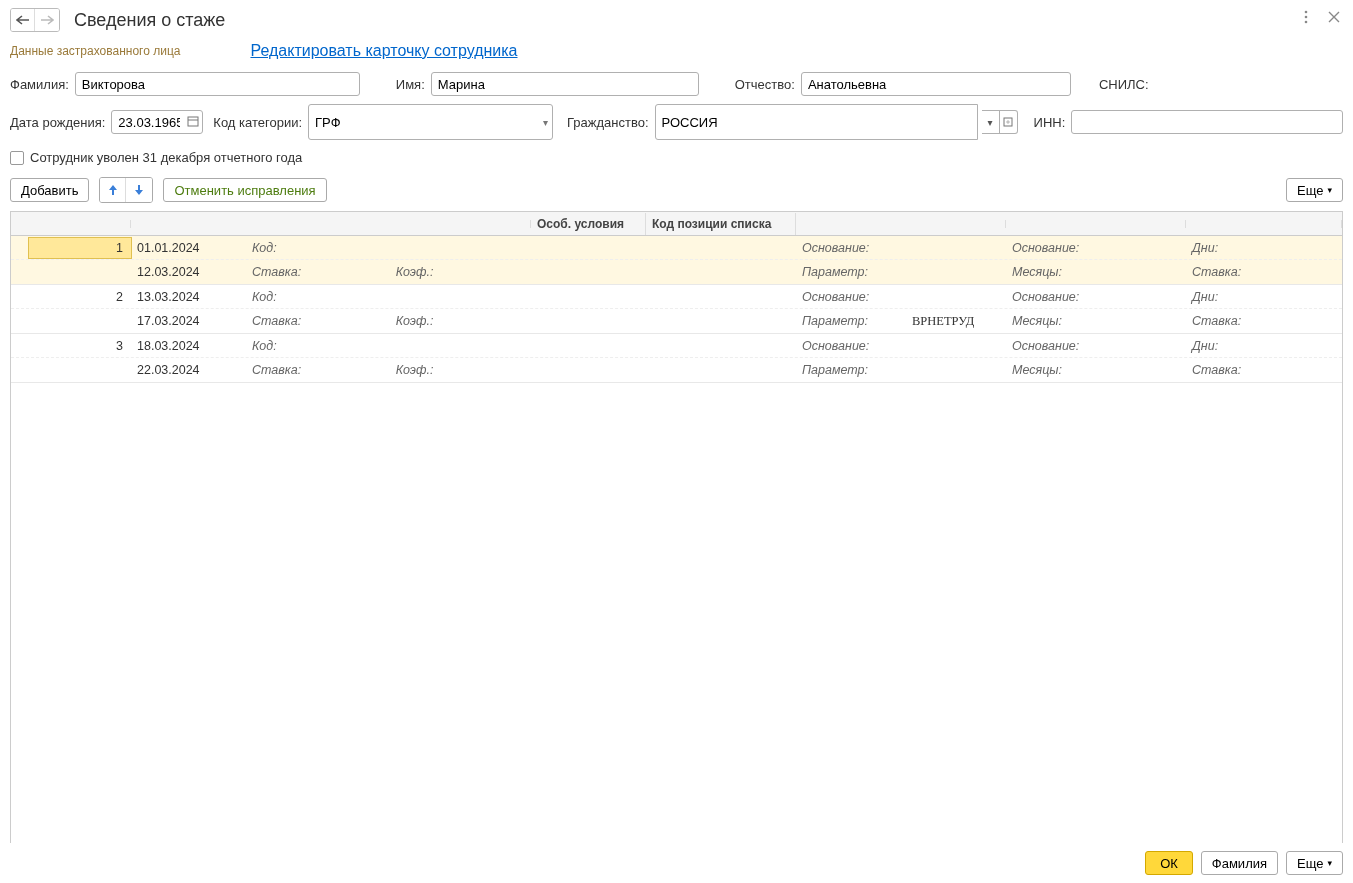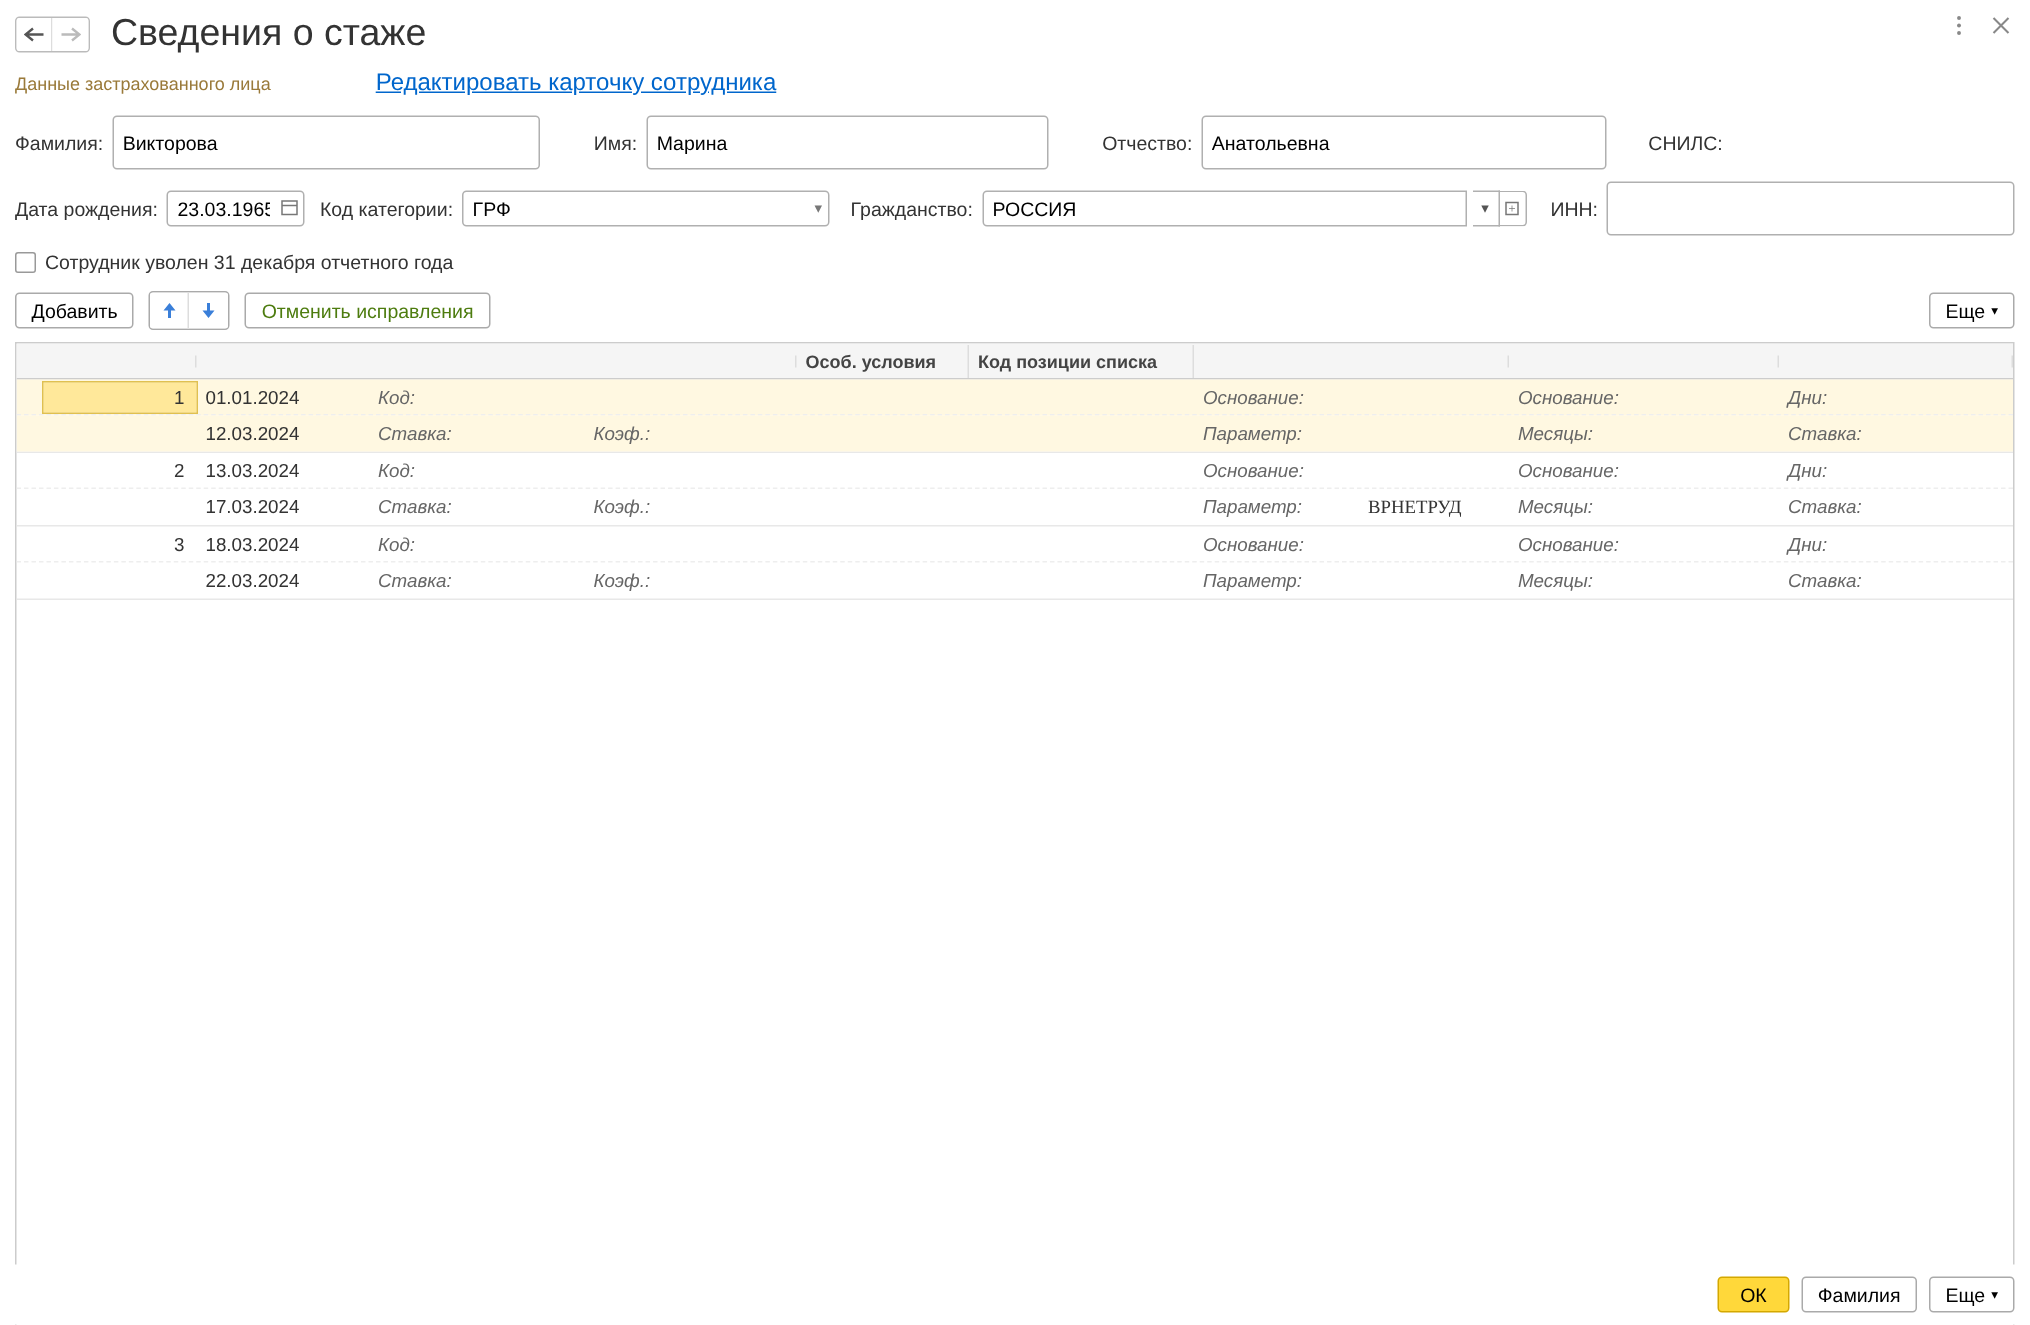--- a/index.html
+++ b/index.html
@@ -31,21 +31,21 @@
       background: #fff;
       border: none;
       display: flex;
       align-items: center;
       justify-content: center;
       cursor: pointer;
       color: #555;
     }
     .nav-btn:first-child { border-right: 1px solid #ddd; }
     .page-title {
-      font-size: 25px;
+      font-size: 18px;
       font-weight: normal;
       color: #333;
     }
     .window-actions {
       position: absolute;
       top: 10px;
       right: 12px;
       display: flex;
       gap: 14px;
       align-items: center;
@@ -82,21 +82,21 @@
       gap: 6px;
     }
     .form-label {
       font-size: 13px;
       color: #333;
       white-space: nowrap;
     }
     .text-input {
       border: 1px solid #b0b0b0;
       border-radius: 3px;
-      height: 36px;
+      height: 24px;
       padding: 2px 6px;
       font-size: 13px;
       background: #fff;
     }
     .input-surname { width: 285px; }
     .input-name { width: 268px; margin-left: 0; }
     .input-patronymic { width: 270px; }
     .input-snils { width: 235px; }
     .date-wrapper {
       position: relative;
@@ -118,21 +118,21 @@
       pointer-events: none;
     }
     .select-wrapper {
       position: relative;
       display: inline-flex;
       align-items: center;
     }
     .select-input {
       border: 1px solid #b0b0b0;
       border-radius: 3px;
-      height: 24px;
+      height: 36px;
       padding: 2px 20px 2px 6px;
       font-size: 13px;
       background: #fff;
     }
     .select-category { width: 245px; }
     .select-citizen { width: 323px; }
     .select-caret {
       position: absolute;
       right: 5px;
       color: #777;

